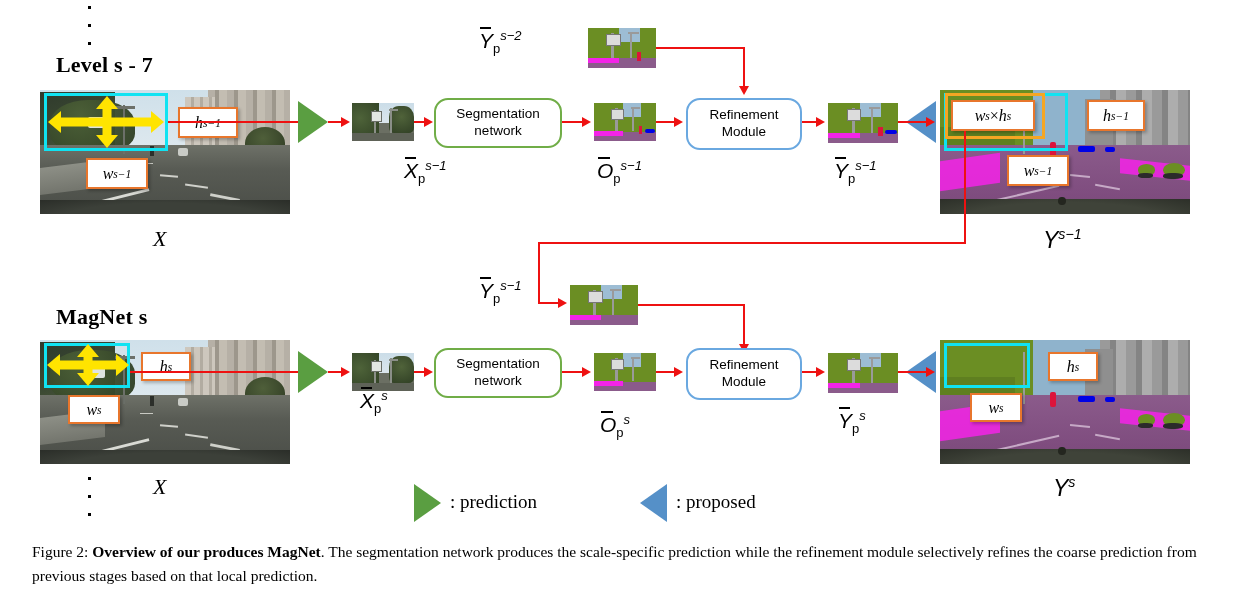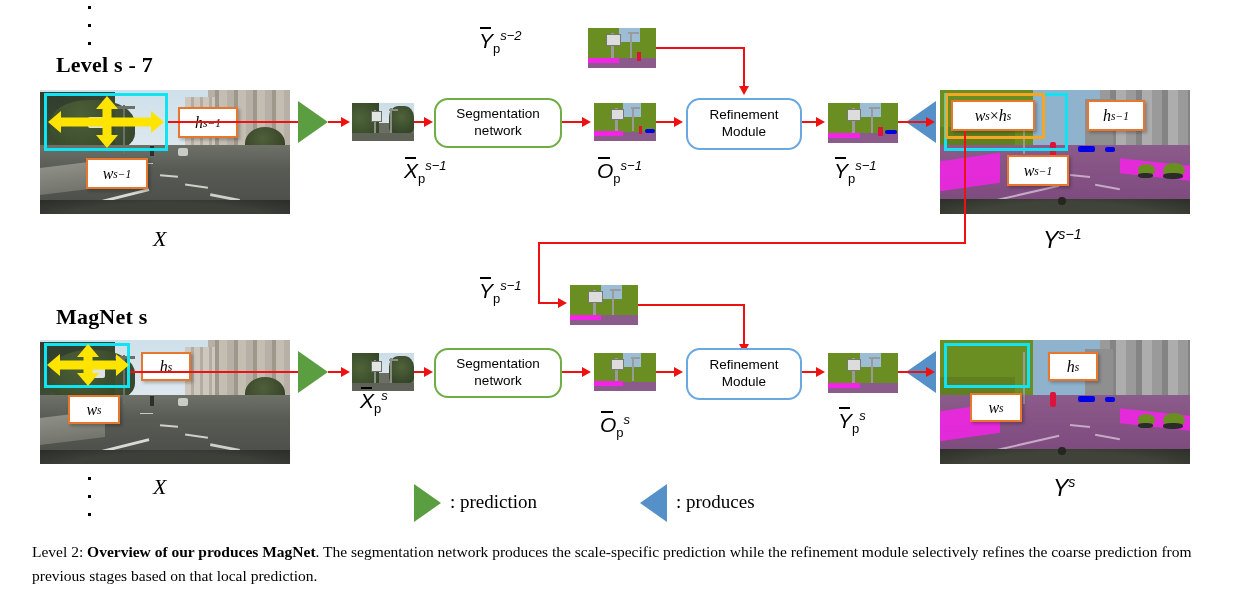--- a/index.html
+++ b/index.html
@@ -545,19 +545,19 @@
   </div>
 
   <div class="vlabel" style="left:1053px;top:474px;font-size:23px;">
     <span>Y</span><sup>s</sup>
   </div>
 
   <div class="tri legend-down" style="left:414px;top:484px;"></div>
   <div class="legtext" style="left:450px;top:491px;">: prediction</div>
 
   <div class="tri legend-up" style="left:640px;top:484px;"></div>
-  <div class="legtext" style="left:676px;top:491px;">: produces</div>
+  <div class="legtext" style="left:676px;top:491px;">: proposed</div>
 
   <div class="caption">
-    <span>Level 2: </span><b>Overview of our produces MagNet</b><span>. The segmentation network produces the scale-specific prediction while the refinement module selectively refines the coarse prediction from previous stages based on that local prediction.</span>
+    <span>Figure 2: </span><b>Overview of our produces MagNet</b><span>. The segmentation network produces the scale-specific prediction while the refinement module selectively refines the coarse prediction from previous stages based on that local prediction.</span>
   </div>
 
 </div>
 
 </body></html>

